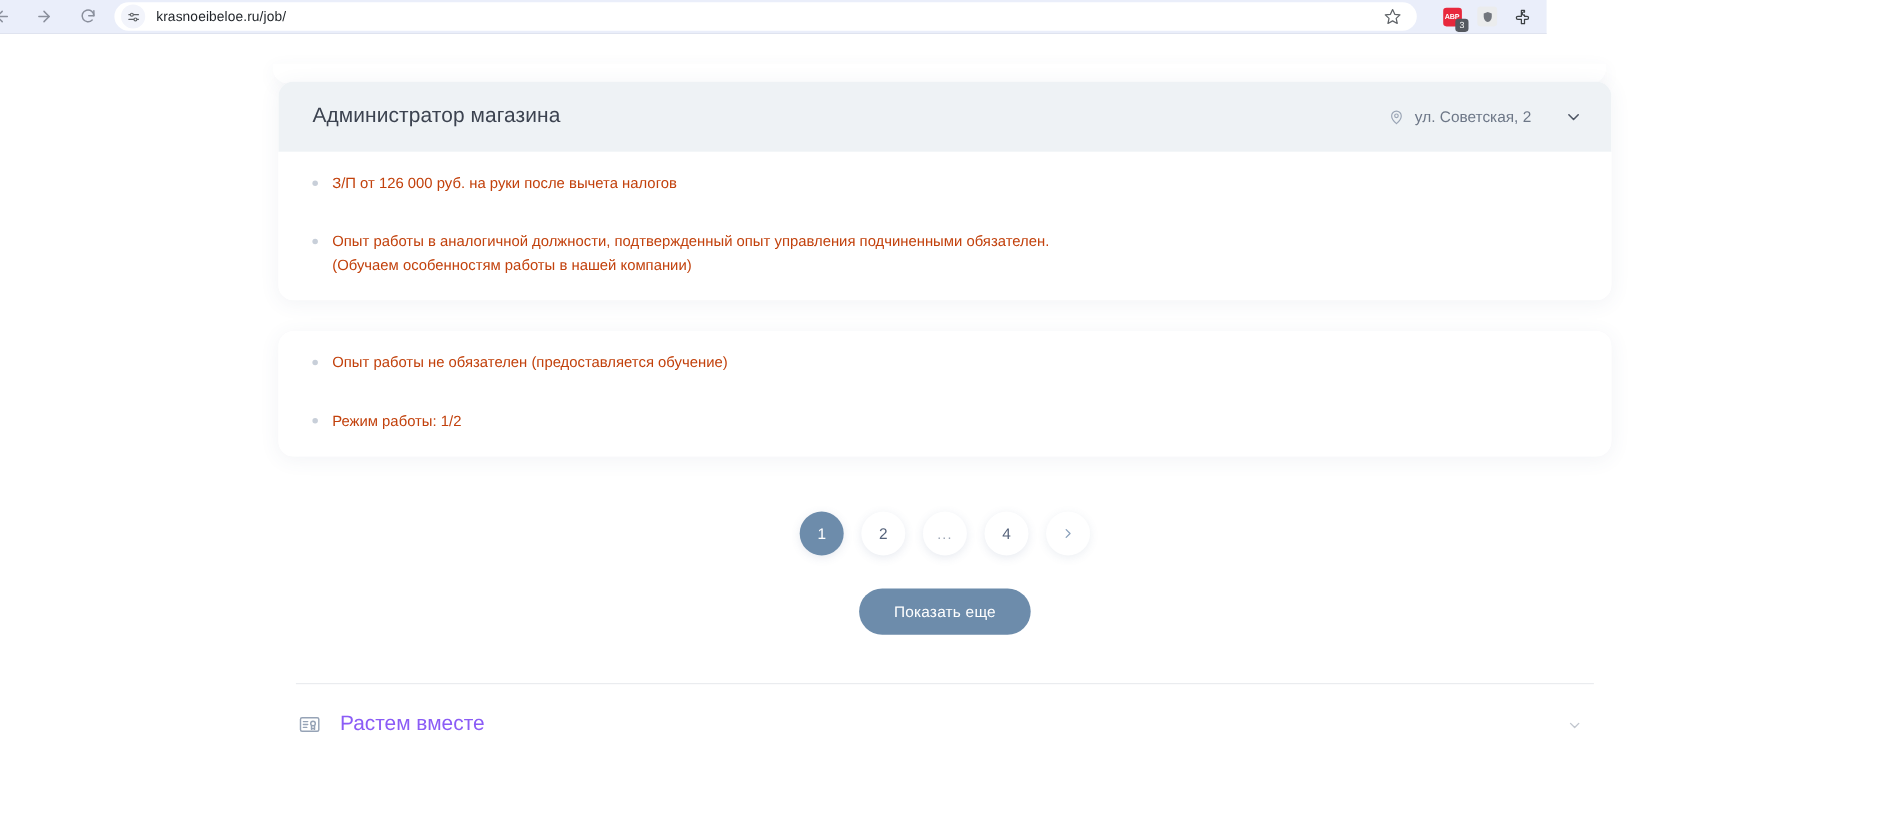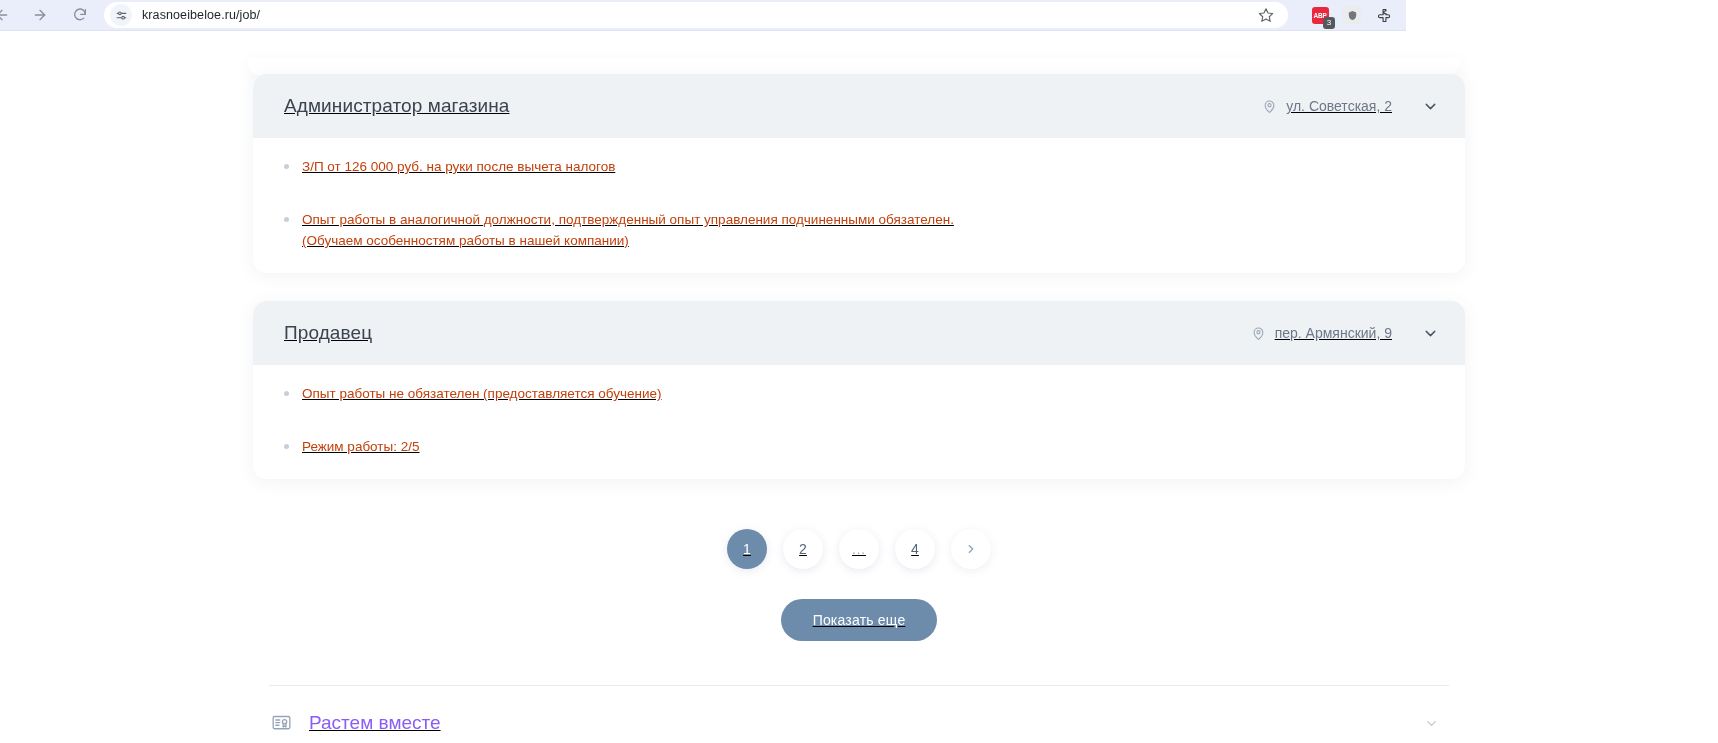--- a/index.html
+++ b/index.html
@@ -88,21 +88,20 @@
     display: flex; align-items: center; justify-content: center;
     color: #72767d;
   }
 
   
   .page {
     position: absolute;
     top: 31px; left: 0;
     width: 1718px; height: 712px;
     background: #ffffff;
-    text-decoration: underline;
   }
   .content-wrap {
     position: relative;
     width: 1290px;
     margin: 0 auto;
     padding-top: 0;
   }
 
   
   .partial-card {
@@ -325,43 +324,24 @@
       </div>
       <div class="job-body">
         <ul>
           <li>З/П от 126 000 руб. на руки после вычета налогов</li>
           <li>Опыт работы в аналогичной должности, подтвержденный опыт управления подчиненными обязателен. (Обучаем особенностям работы в нашей компании)</li>
         </ul>
       </div>
     </div>
 
     <div class="job-card">
-      <div class="job-head">
-        <span class="job-title">Продавец</span>
-        <span class="job-head-right">
-          <span class="addr">
-            <span class="pin-icon">
-              <svg width="15" height="15" viewBox="0 0 24 24" fill="none" stroke="currentColor" stroke-width="1.7">
-                <path d="M12 21.5s7-6.1 7-11.3A7 7 0 0 0 5 10.2c0 5.2 7 11.3 7 11.3z"></path>
-                <circle cx="12" cy="10" r="2.6"></circle>
-              </svg>
-            </span>
-            <span>пер. Армянский, 9</span>
-          </span>
-          <span class="chev">
-            <svg width="17" height="17" viewBox="0 0 24 24" fill="none" stroke="currentColor" stroke-width="2" stroke-linecap="round" stroke-linejoin="round">
-              <polyline points="6 9 12 15 18 9"></polyline>
-            </svg>
-          </span>
-        </span>
-      </div>
       <div class="job-body">
         <ul>
           <li>Опыт работы не обязателен (предоставляется обучение)</li>
-          <li>Режим работы: 2/5</li>
+          <li>Режим работы: 1/2</li>
         </ul>
       </div>
     </div>
 
     <div class="pagination">
       <div class="pg active">1</div>
       <div class="pg">2</div>
       <div class="pg dots">...</div>
       <div class="pg">4</div>
       <div class="pg next">

